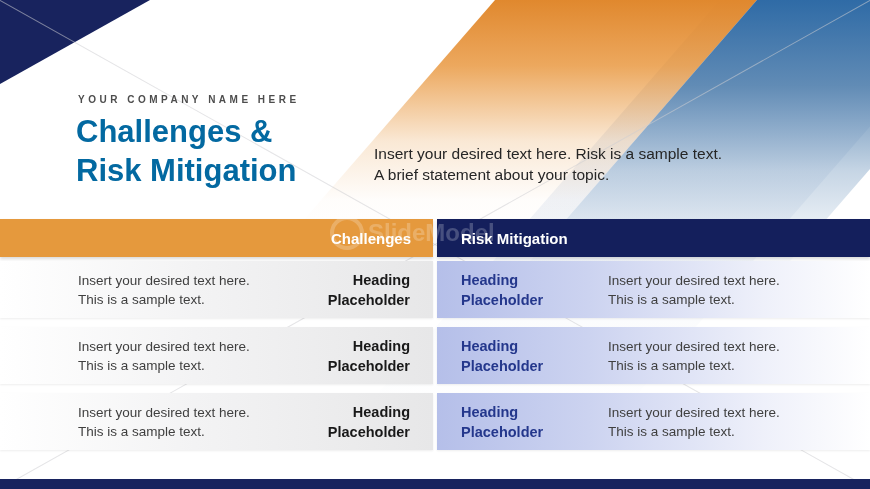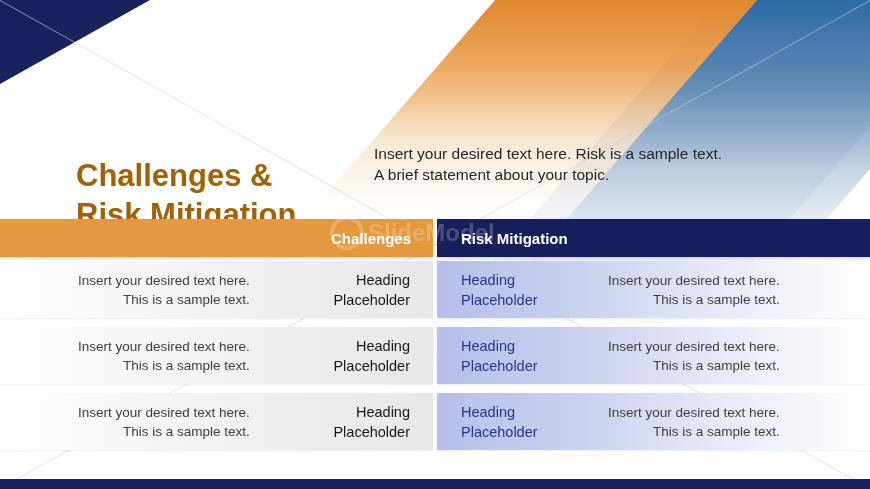--- a/index.html
+++ b/index.html
@@ -39,21 +39,21 @@
   }
   .xline.a{transform:rotate(29.3deg);}
   .xline.b{transform:rotate(-29.3deg);}
   
   .company{
     position:absolute;left:78px;top:94px;
     font-size:10px;letter-spacing:3.5px;color:#4d4d4d;font-weight:bold;
   }
   .title{
     position:absolute;left:76px;top:112px;
-    font-size:31px;line-height:39px;font-weight:bold;color:#a16207;margin-top:44px;
+    font-size:31px;line-height:39px;font-weight:bold;color:#0369a1;
   }
   .title span{display:block;}
   .subtitle{
     position:absolute;left:374px;top:144px;
     font-size:15.5px;line-height:20.5px;color:#262626;
   }
   .subtitle span{display:block;}
   
   .thead-left{
     position:absolute;left:0;top:219px;width:433px;height:38px;
@@ -82,24 +82,24 @@
     justify-content:space-between;
     padding:0 23px 0 78px;box-sizing:border-box;
   }
   .row-right{
     left:437px;width:433px;
     background:linear-gradient(to right,#b5bfe9 0%,#ccd3f0 35%,#eef0fa 75%,#ffffff 100%);
     box-shadow:0 1px 2px rgba(0,0,0,0.07);
     padding-left:24px;box-sizing:border-box;
   }
   .r1{top:261px;} .r2{top:327px;} .r3{top:393px;}
-  .body-text{font-size:13.5px;line-height:19px;color:#3f3f3f;text-align:right;}
+  .body-text{font-size:13.5px;line-height:19px;color:#3f3f3f;}
   .body-text span{display:block;}
   .row-right .body-text{position:absolute;left:171px;}
-  .heading{font-size:14.5px;line-height:20px;font-weight:normal;}
+  .heading{font-size:14.5px;line-height:20px;font-weight:bold;}
   .heading span{display:block;}
   .heading.dark{color:#191919;text-align:right;}
   .heading.blue{color:#24378C;text-align:left;}
   
   .wm{
     position:absolute;left:330px;top:216px;height:34px;
     display:flex;align-items:center;pointer-events:none;
   }
   .wm-ring{
     width:26px;height:26px;border:4px solid rgba(255,255,255,0.22);
@@ -119,20 +119,21 @@
 
 <div class="slide">
 
   <div class="tri-navy"></div>
   <div class="band band-pale"></div>
   <div class="band band-orange"></div>
   <div class="band band-blue"></div>
   <div class="xline a"></div>
   <div class="xline b"></div>
 
+  <div class="company">YOUR COMPANY NAME HERE</div>
   <div class="title">
     <span>Challenges &amp;</span>
     <span>Risk Mitigation</span>
   </div>
   <div class="subtitle">
     <span>Insert your desired text here. Risk is a sample text.</span>
     <span>A brief statement about your topic.</span>
   </div>
 
   <div class="thead-left">Challenges</div>

